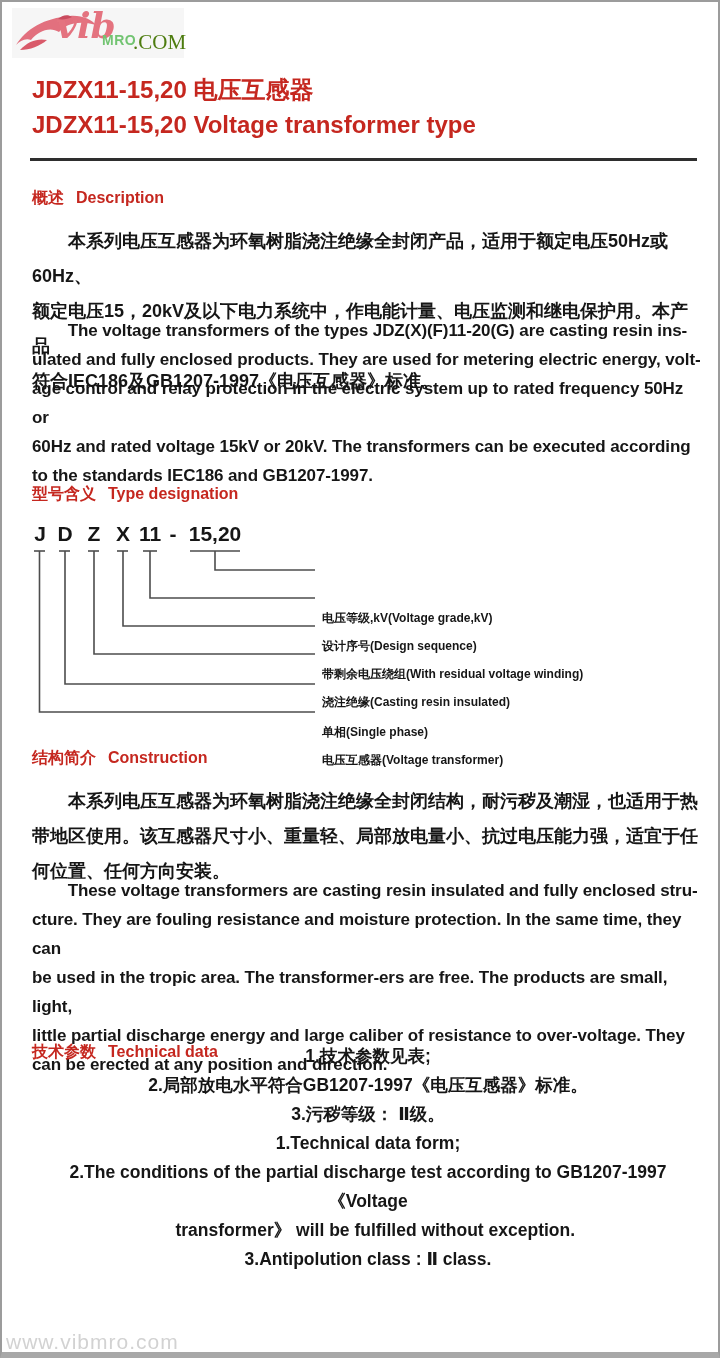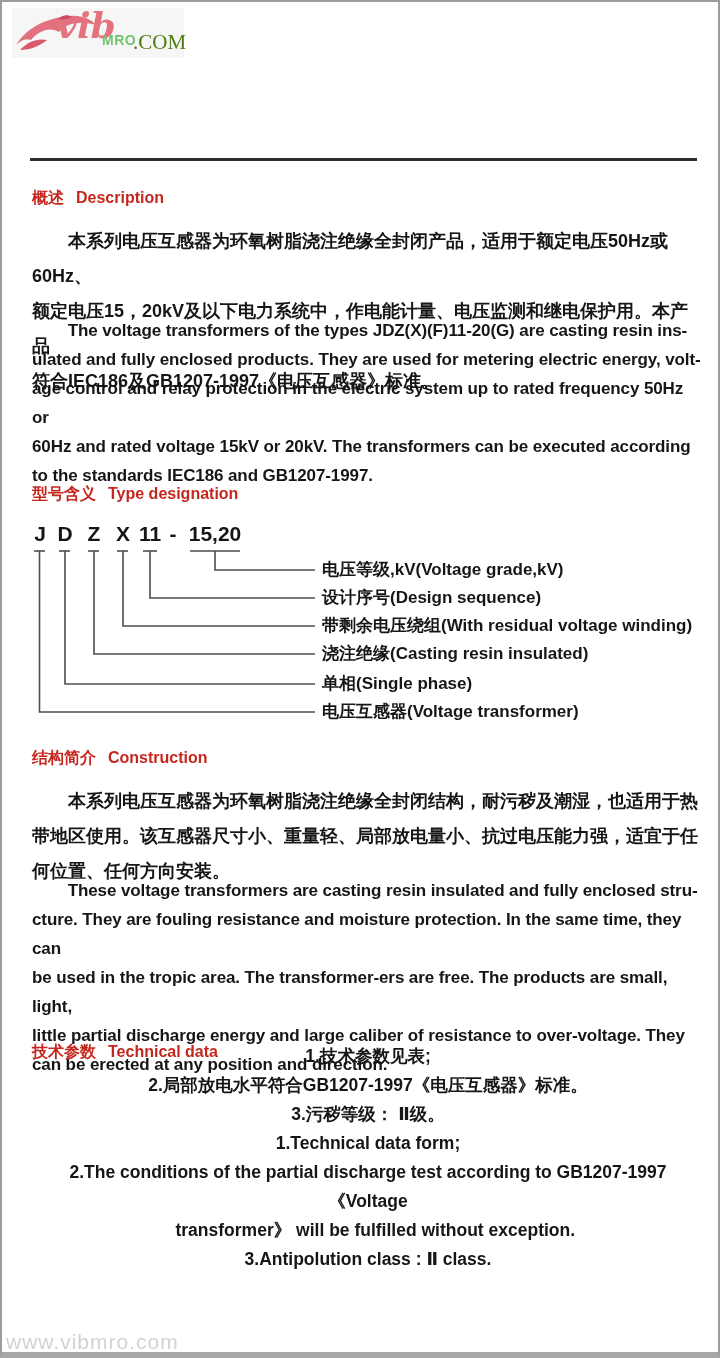--- a/index.html
+++ b/index.html
@@ -25,21 +25,21 @@
   .sec-head{position:absolute;left:30px;color:#c5271f;font-weight:bold;font-size:16px;white-space:nowrap;}
   .sec-head .en{margin-left:12px;}
   
   .para{position:absolute;left:30px;width:670px;font-weight:bold;white-space:pre-line;}
   .para.cn{font-size:18px;line-height:35px;text-indent:2em;}
   .para.en{font-size:17px;line-height:29px;text-indent:2.1em;letter-spacing:-0.1px;}
   
   .diagram{position:absolute;left:30px;top:520px;width:678px;height:205px;}
   .model-part{position:absolute;top:0;transform:translateX(-50%);font-size:21px;font-weight:bold;white-space:nowrap;}
   .diagram svg{position:absolute;left:0;top:0;}
-  .dlabel{position:absolute;left:290px;height:24px;line-height:24px;font-size:17px;font-weight:600;white-space:nowrap;}
+  .dlabel{position:absolute;left:290px;height:24px;line-height:24px;font-size:12px;font-weight:600;white-space:nowrap;margin-top:48px;}
   
   .tech-list{position:absolute;left:30px;top:1040px;width:672px;text-align:center;}
   .tech-item{font-size:17.5px;font-weight:bold;line-height:29px;white-space:pre-wrap;}
   
   .watermark{position:absolute;left:4px;top:1328px;font-size:21px;color:#d2d2d2;letter-spacing:1px;}
 </style>
 </head>
 <body>
 
 <div class="page">
@@ -48,20 +48,24 @@
     <svg class="logo-swoosh" width="86" height="44" viewBox="0 0 86 44">
       <path d="M2,34 C12,18 30,7 56,5 C68,4 78,9 82,14 C64,9 52,13 45,21 C36,15 24,20 17,29 C11,27 6,30 2,34 Z" fill="#e2707e"></path>
       <path d="M6,39 C14,30 24,27 33,29 C26,35 16,39 6,39 Z" fill="#d95a6a"></path>
       <path d="M44,8 C48,4 54,3 58,6 C54,8 49,9 44,8 Z" fill="#c94b5e"></path>
     </svg>
     <span class="logo-vib">vib</span>
     <span class="logo-mro">MRO</span>
     <span class="logo-com">.COM</span>
   </div>
 
+  <div class="title">
+    <div>JDZX11-15,20 电压互感器</div>
+    <div>JDZX11-15,20 Voltage transformer type</div>
+  </div>
   <div class="divider"></div>
 
   <div class="sec-head" style="top:186px;">
     <span>概述</span><span class="en">Description</span>
   </div>
   <div class="para cn" style="top:222px;">本系列电压互感器为环氧树脂浇注绝缘全封闭产品，适用于额定电压50Hz或60Hz、
 额定电压15，20kV及以下电力系统中，作电能计量、电压监测和继电保护用。本产品
 符合IEC186及GB1207-1997《电压互感器》标准。</div>
   <div class="para en" style="top:314px;">The voltage transformers of the types JDZ(X)(F)11-20(G) are casting resin ins-
 ulated and fully enclosed products. They are used for metering electric energy, volt-

